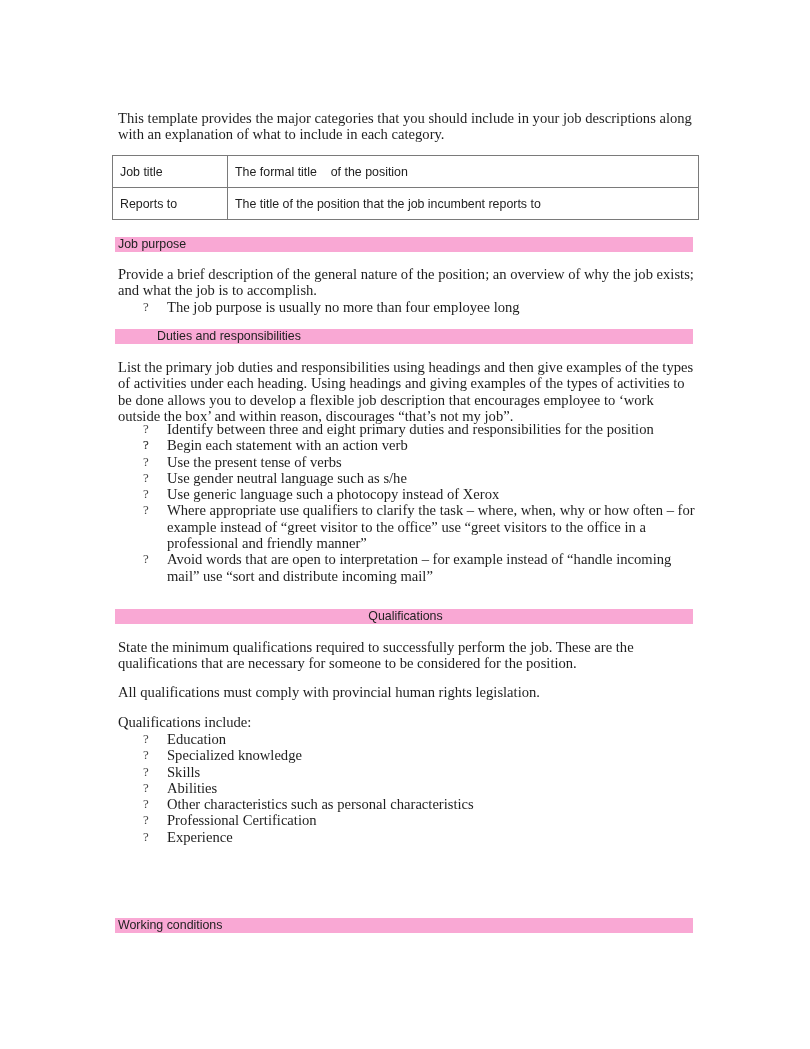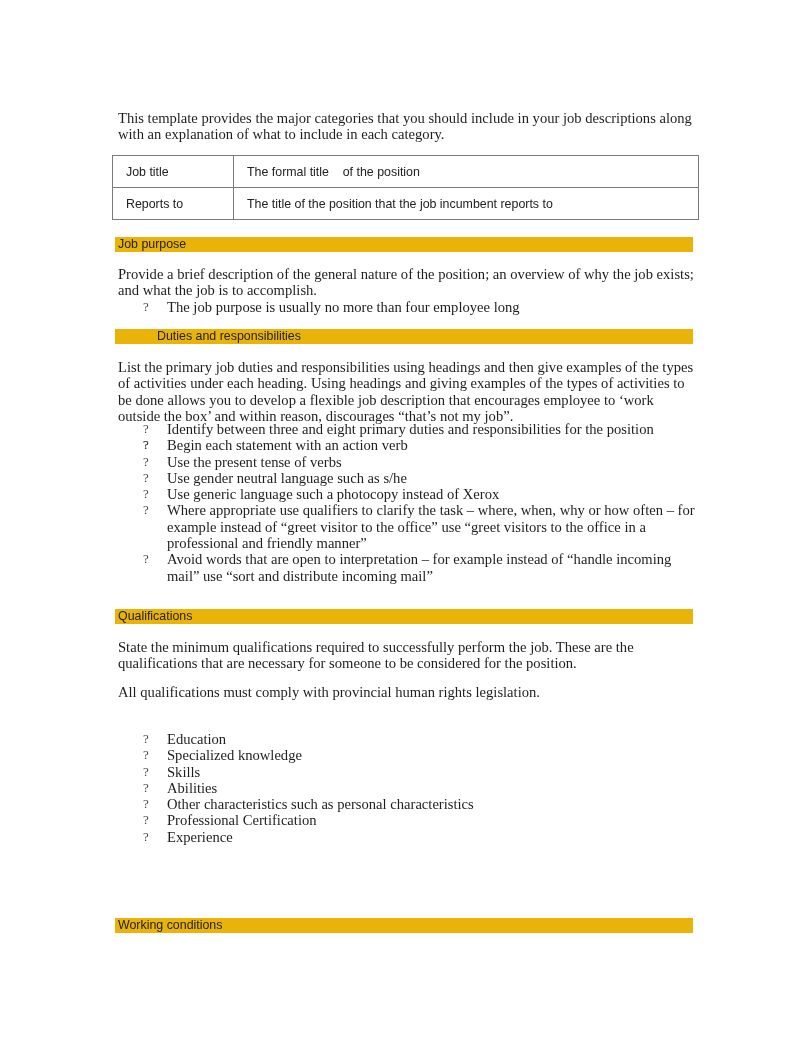--- a/index.html
+++ b/index.html
@@ -3,23 +3,23 @@
 <meta charset="utf-8">
 <style>
   html, body { margin: 0; padding: 0; background: #ffffff; }
   body { width: 810px; height: 1049px; position: relative; overflow: hidden; }
   .page { position: absolute; left: 0; top: 0; width: 653px; height: 1049px; background: #fff; }
   .serif { font-family: "Liberation Serif", "DejaVu Serif", serif; font-size: 14.6px; color: #1e1e1e; line-height: 16.3px; }
   .sans { font-family: "Liberation Sans", "DejaVu Sans", sans-serif; font-size: 12.4px; color: #222; }
   .abs { position: absolute; }
   .intro { left: 118px; top: 110px; width: 590px; }
   table.info { position: absolute; left: 112px; top: 155px; width: 587px; border-collapse: collapse; }
-  table.info td { border: 1.3px solid #7a7a7a; height: 31px; padding: 0 0 0 13px; vertical-align: middle; }
+  table.info td { border: 1.3px solid #7a7a7a; height: 31px; padding: 0 0 0 7px; vertical-align: middle; }
   table.info td.k { width: 107px; }
-  .bar { position: absolute; left: 115px; width: 578px; height: 15px; background: #eab308; padding-left: 3px; box-sizing: border-box; line-height: 15px; }
+  .bar { position: absolute; left: 115px; width: 578px; height: 15px; background: #f9a8d4; padding-left: 3px; box-sizing: border-box; line-height: 15px; }
   .para { left: 118px; width: 590px; }
   ul.q { list-style: none; margin: 0; padding: 0; position: absolute; left: 118px; width: 580px; }
   ul.q li { position: relative; padding-left: 49px; }
   ul.q li .mk { position: absolute; left: 25px; top: 0; color: #444; font-size: 13px; }
 </style>
 </head>
 <body>
 
 <div class="page">
 
@@ -50,23 +50,24 @@
     <li><span class="mk">?</span><span>Identify between three and eight primary duties and responsibilities for the position</span></li>
     <li><span class="mk">?</span></li>
     <li><span class="mk">?</span><span>Begin each statement with an action verb</span></li>
     <li><span class="mk">?</span><span>Use the present tense of verbs</span></li>
     <li><span class="mk">?</span><span>Use gender neutral language such as s/he</span></li>
     <li><span class="mk">?</span><span>Use generic language such a photocopy instead of Xerox</span></li>
     <li><span class="mk">?</span><span>Where appropriate use qualifiers to clarify the task – where, when, why or how often – for example instead of “greet visitor to the office” use “greet visitors to the office in a professional and friendly manner”</span></li>
     <li><span class="mk">?</span><span>Avoid words that are open to interpretation – for example instead of “handle incoming mail” use “sort and distribute incoming mail”</span></li>
   </ul>
 
-  <div class="bar sans" style="top:609px;">Qualifications</div>
+  <div class="bar sans" style="top:609px;text-align:center;">Qualifications</div>
   <div class="abs serif para" style="top:684px;">All qualifications must comply with provincial human rights legislation.</div>
   <div class="abs serif para" style="top:639px; width:560px;">State the minimum qualifications required to successfully perform the job. These are the qualifications that are necessary for someone to be considered for the position.</div>
+  <div class="abs serif para" style="top:714px;">Qualifications include:</div>
   <ul class="q serif" style="top:731px;">
     <li><span class="mk">?</span><span>Education</span></li>
     <li><span class="mk">?</span><span>Specialized knowledge</span></li>
     <li><span class="mk">?</span><span>Skills</span></li>
     <li><span class="mk">?</span><span>Abilities</span></li>
     <li><span class="mk">?</span><span>Other characteristics such as personal characteristics</span></li>
     <li><span class="mk">?</span><span>Professional Certification</span></li>
     <li><span class="mk">?</span><span>Experience</span></li>
   </ul>
 

